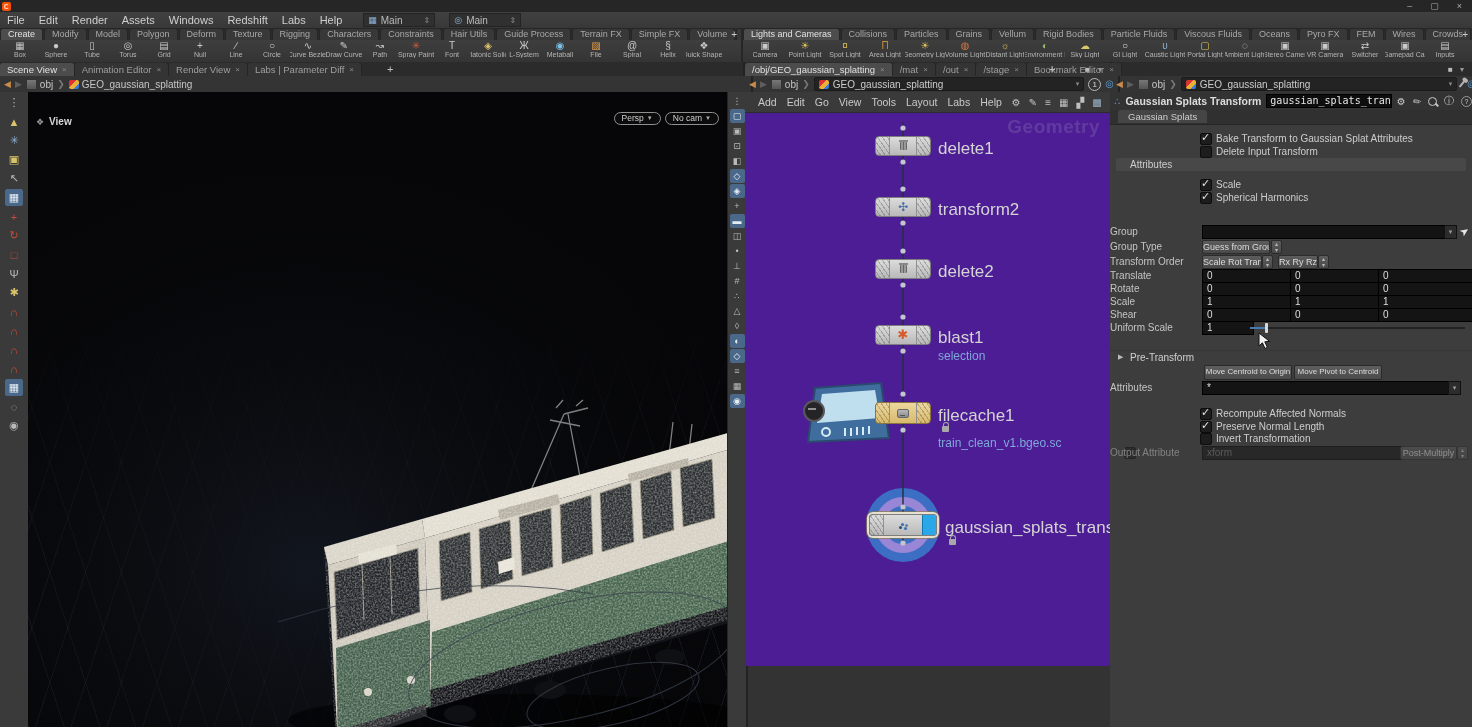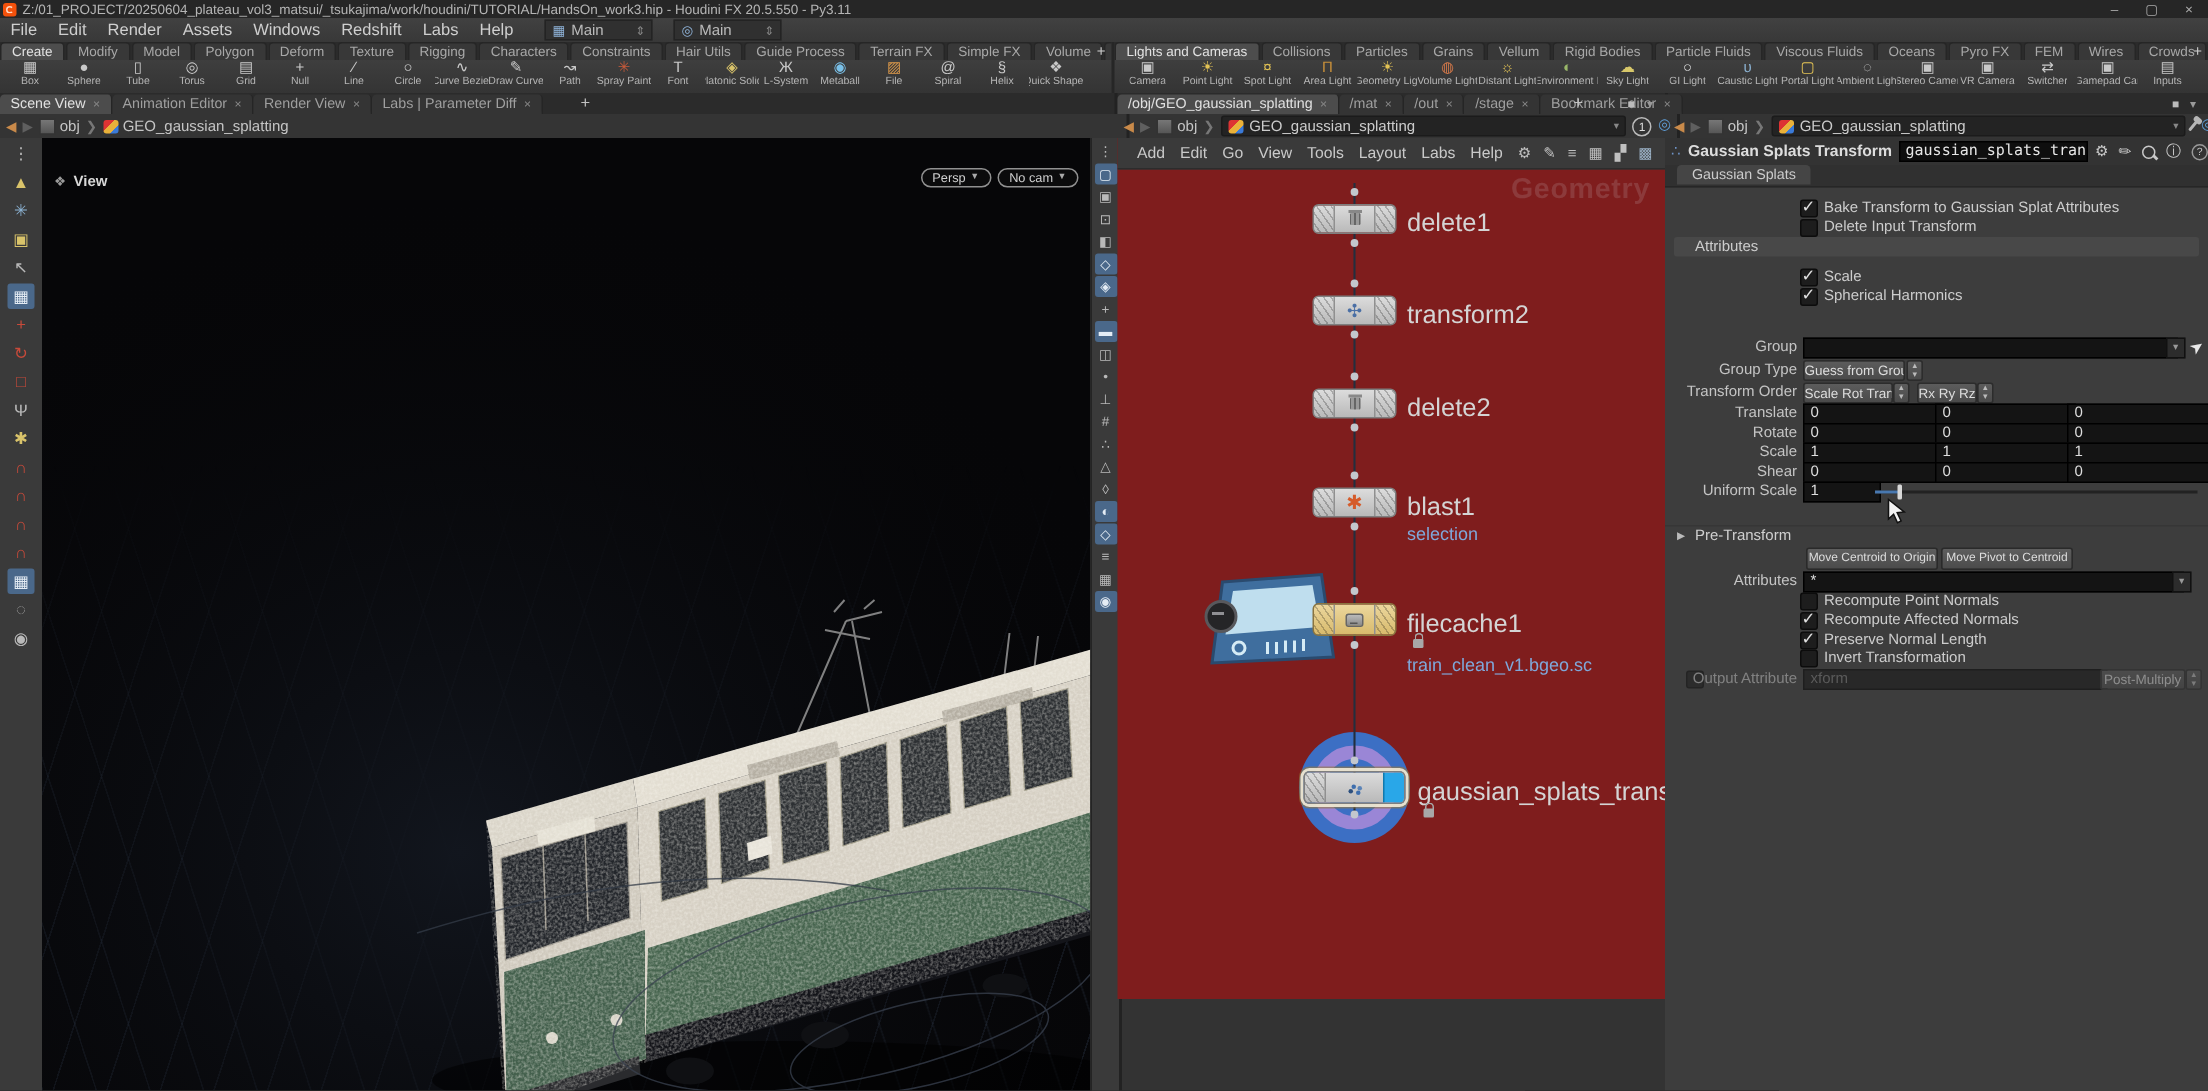--- a/index.html
+++ b/index.html
@@ -64,21 +64,21 @@
                repeating-linear-gradient(108deg,rgba(80,100,130,.20) 0 1px,transparent 1px 34px);
     -webkit-mask-image:linear-gradient(to top,rgba(0,0,0,1) 40%,transparent);
     mask-image:linear-gradient(to top,rgba(0,0,0,1) 40%,transparent);}
   #vp3d{position:absolute;left:0;top:0;}
   .vphead{position:absolute;left:8px;top:24px;display:flex;align-items:center;gap:5px;font-size:10px;font-weight:bold;color:#d8d8d8;}
   .vphead .vicon{font-size:9px;color:#9a9a9a;}
   .vppills{position:absolute;right:8px;top:20px;display:flex;gap:4px;}
   .pill{border:1px solid #909090;border-radius:8px;color:#cfcfcf;font-size:8.5px;line-height:11px;padding:0 7px;background:rgba(20,20,20,.4);display:flex;gap:3px;align-items:center;}
   .pill .car{font-size:6px;color:#aaa;}
   
-  #network{position:absolute;left:745px;top:0;width:365px;height:574px;background:#7f1d1d;border-right:2px solid #1f1f1f;overflow:hidden;}
+  #network{position:absolute;left:745px;top:0;width:365px;height:574px;background:#4c1d95;border-right:2px solid #1f1f1f;overflow:hidden;}
   #netmenu{position:absolute;left:0;top:0;width:100%;height:20px;background:#3a3a3a;border-bottom:1px solid #2c2c2c;display:flex;align-items:center;font-size:10.5px;color:#c9c9c9;padding-left:8px;gap:2px;}
   #netmenu .menuitem{padding:0 5px;}
   .nmicon{font-size:10px;padding:0 3px;color:#c0c0c0;}
   .watermark{position:absolute;right:10px;top:24px;font-size:19px;font-weight:bold;color:rgba(210,210,220,.16);letter-spacing:.5px;}
   #graph{position:absolute;inset:0;}
   .wires{position:absolute;left:0;top:0;}
   .nnode{position:absolute;width:56px;height:20px;}
   .nbody{position:absolute;inset:0;background:linear-gradient(#dcdcdc,#b9b9b9);border:1px solid #7e7e7e;border-radius:4px;display:flex;overflow:hidden;}
   .nflag{width:13px;flex:none;background:repeating-linear-gradient(55deg,rgba(0,0,0,0) 0 3px,rgba(0,0,0,.22) 3px 4px);border-right:1px solid #909090;}
   .nflag.r{border-right:none;border-left:1px solid #909090;}
@@ -107,21 +107,21 @@
   #params{position:absolute;left:1110px;top:0;width:362px;height:635px;background:#3d3d3d;font-size:10.5px;}
   #phead{position:absolute;left:0;top:0;width:100%;height:18px;background:#333;border-bottom:1px solid #292929;display:flex;align-items:center;gap:5px;padding:0 4px;}
   #phead .ptype{font-weight:bold;font-size:10.5px;color:#ddd;white-space:nowrap;}
   #pname{width:178px;height:12px;background:#0e0e0e;border:1px solid #000;color:#e6e6e6;font-family:"DejaVu Sans Mono",monospace;font-size:10px;line-height:12px;padding:0 3px;white-space:nowrap;overflow:hidden;}
   .phicons{margin-left:auto;display:flex;gap:7px;align-items:center;color:#c9c9c9;font-size:10px;padding-right:4px;}
   .icon-mag{width:7px;height:7px;border:1.5px solid #c9c9c9;border-radius:50%;position:relative;display:inline-block;}
   .icon-mag:after{content:"";position:absolute;left:6px;top:6px;width:4px;height:1.5px;background:#c9c9c9;transform:rotate(45deg);}
   #pfolder{position:absolute;left:0;top:18px;width:100%;height:14px;background:#303030;border-bottom:1px solid #262626;}
   #pfolder span{display:inline-block;background:#454545;color:#ccc;font-size:9.5px;line-height:13px;padding:0 10px;margin-left:8px;border-radius:3px 3px 0 0;}
   .prow{position:absolute;left:0;width:100%;height:13px;}
-  .plabel{position:absolute;left:0;top:1px;width:88px;text-align:right;color:#c4c4c4;font-size:10px;white-space:nowrap;}
+  .plabel{position:absolute;left:0;top:1px;width:88px;text-align:left;color:#c4c4c4;font-size:10px;white-space:nowrap;}
   .cb{position:absolute;width:10px;height:10px;top:1px;background:#1d1d1d;border:1px solid #0c0c0c;border-radius:2px;}
   .cb .tick{position:absolute;left:0;top:-3px;font-size:11px;color:#e2e2e2;display:none;}
   .cb.checked .tick{display:block;}
   .cblabel{position:absolute;left:106px;top:1px;font-size:10px;color:#cdcdcd;white-space:nowrap;}
   .secbar{position:absolute;left:6px;right:6px;height:13px;background:#484848;border-radius:2px;color:#ccc;font-size:10px;line-height:13px;padding-left:14px;}
   .pfield{position:absolute;height:12px;background:#141414;border:1px solid #000;color:#dedede;font-size:10px;line-height:12px;padding:0 4px;white-space:nowrap;overflow:hidden;}
   .ddbtn{position:absolute;height:12px;background:linear-gradient(#5c5c5c,#4a4a4a);border:1px solid #2c2c2c;border-radius:2px;color:#ddd;font-size:9px;line-height:12px;text-align:center;white-space:nowrap;overflow:hidden;}
   .spinbtn{position:absolute;width:9px;height:12px;background:linear-gradient(#5c5c5c,#4a4a4a);border:1px solid #2c2c2c;border-radius:2px;color:#bbb;font-size:6px;line-height:6px;text-align:center;}
   .ddarrow{position:absolute;width:11px;height:12px;background:#2c2c2c;border:1px solid #111;color:#999;font-size:7px;line-height:12px;text-align:center;}
   .pointer{position:absolute;top:0px;color:#e8e8e8;font-size:11px;transform:rotate(-35deg);}
@@ -135,21 +135,20 @@
   .disabled{opacity:.5;}
   #cursor{position:absolute;left:1258px;top:332px;z-index:50;}
 </style>
 </head>
 <body>
 
 <div id="app">
 
   <div id="titlebar">
     <span class="hlogo"></span>
-    <span>Z:/01_PROJECT/20250604_plateau_vol3_matsui/_tsukajima/work/houdini/TUTORIAL/HandsOn_work3.hip - Houdini FX 20.5.550 - Py3.11</span>
     <span class="winbtns">
       <span>–</span>
       <span>▢</span>
       <span>×</span>
     </span>
   </div>
 
   <div id="menubar">
     <div class="menuitems">
 
@@ -835,24 +834,20 @@
       </div>
       <div class="prow" style="top:273px">
         <span class="pbtn" style="left:94px;width:86px">Move Centroid to Origin</span>
         <span class="pbtn" style="left:184px;width:86px">Move Pivot to Centroid</span>
       </div>
       <div class="prow" style="top:289px">
         <span class="plabel">Attributes</span>
         <span class="pfield" style="left:92px;width:244px">*</span>
         <span class="ddarrow" style="left:338px">▾</span>
       </div>
-      <div class="prow" style="top:302px">
-        <span class="cb" style="left:90px"></span>
-        <span class="cblabel">Recompute Point Normals</span>
-      </div>
       <div class="prow" style="top:315px">
         <span class="cb checked" style="left:90px">
             <span class="tick">✓</span>
           </span>
         <span class="cblabel">Recompute Affected Normals</span>
       </div>
       <div class="prow" style="top:328px">
         <span class="cb checked" style="left:90px">
             <span class="tick">✓</span>
           </span>

